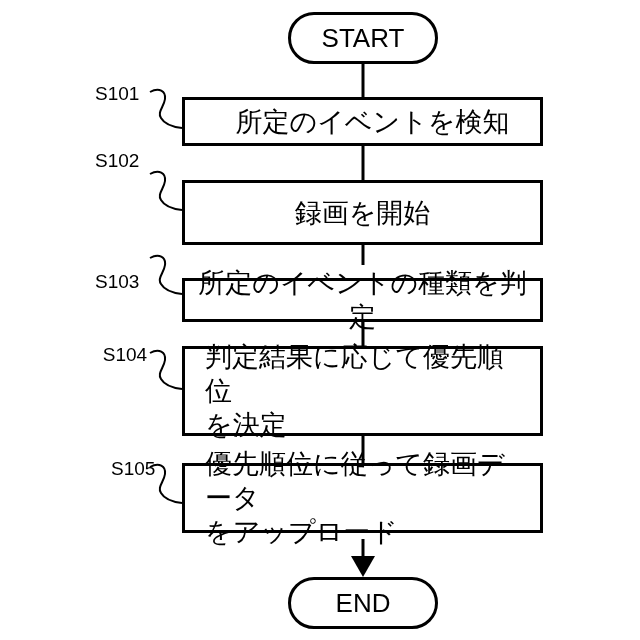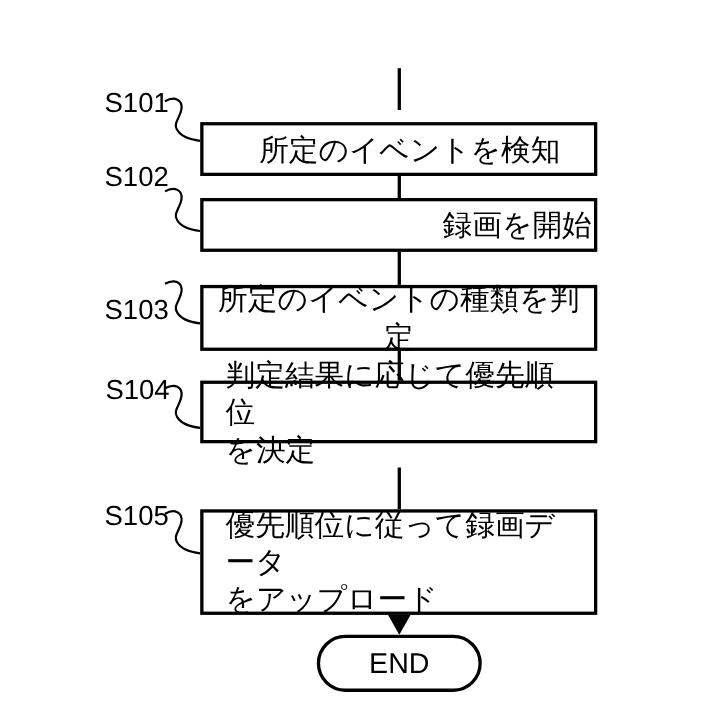--- a/index.html
+++ b/index.html
@@ -49,40 +49,40 @@
     display: flex;
     align-items: center;
     font-size: 27px;
     line-height: 34px;
     color: var(--line, #000);
     white-space: pre-line;
   }
   .process.centered { justify-content: center; text-align: center; padding: 0 2px; }
   .process.leftalign { justify-content: flex-start; text-align: left; padding: 0 10px 0 20px; }
 
-  .process.s101 { top: 111px;  height: 49px; padding-left: 22px; }
-  .process.s102 { top: 180px; height: 49px; justify-content: flex-end; }
-  .process.s103 { top: 259px; height: 60px; }
-  .process.s104 { top: 346px; height: 57px; }
-  .process.s105 { top: 463px; height: 96px; }
+  .process.s101 { top: 97px;  height: 49px; padding-left: 22px; }
+  .process.s102 { top: 180px; height: 65px; }
+  .process.s103 { top: 278px; height: 44px; }
+  .process.s104 { top: 346px; height: 90px; }
+  .process.s105 { top: 463px; height: 70px; }
 
   .step-label {
     position: absolute;
     left: 95px;
     width: 60px;
-    font-size: 25px;
+    font-size: 19px;
     line-height: 26px;
     color: var(--line, #000);
     text-align: left;
   }
   .step-label.s101 { top: 81px; }
   .step-label.s102 { top: 148px; }
   .step-label.s103 { top: 247px; margin-top: 22px; }
   .step-label.s104 { top: 342px; text-align: center; }
-  .step-label.s105 { top: 456px; }
+  .step-label.s105 { top: 456px; margin-left: 16px; }
 </style>
 </head>
 <body>
 
 <div class="stage">
 
   <svg class="connector-layer" viewBox="0 0 640 640" xmlns="http://www.w3.org/2000/svg">
 
     <line x1="363" y1="62" x2="363" y2="100" stroke="currentColor" stroke-width="3"></line>
     <line x1="363" y1="144" x2="363" y2="182" stroke="currentColor" stroke-width="3"></line>
@@ -93,20 +93,23 @@
 
     <polygon points="351,556 375,556 363,577" fill="currentColor"></polygon>
 
     <path d="M150 92  c9 -5 16 -1 15 7 c-1 8 -8 13 -4 19 c4 7 12 9 21 10" fill="none" stroke="currentColor" stroke-width="2"></path>
     <path d="M150 174 c9 -5 16 -1 15 7 c-1 8 -8 13 -4 19 c4 7 12 9 21 10" fill="none" stroke="currentColor" stroke-width="2"></path>
     <path d="M150 258 c9 -5 16 -1 15 7 c-1 8 -8 13 -4 19 c4 7 12 9 21 10" fill="none" stroke="currentColor" stroke-width="2"></path>
     <path d="M150 353 c9 -5 16 -1 15 7 c-1 8 -8 13 -4 19 c4 7 12 9 21 10" fill="none" stroke="currentColor" stroke-width="2"></path>
     <path d="M150 467 c9 -5 16 -1 15 7 c-1 8 -8 13 -4 19 c4 7 12 9 21 10" fill="none" stroke="currentColor" stroke-width="2"></path>
   </svg>
 
+  <div class="terminator start">
+    <span>START</span>
+  </div>
 
   <div class="step-label s101">S101</div>
   <div class="step-label s102">S102</div>
   <div class="step-label s103">S103</div>
   <div class="step-label s104">S104</div>
   <div class="step-label s105">S105</div>
 
   <div class="process s101 centered">
     <span>所定のイベントを検知</span>
   </div>

